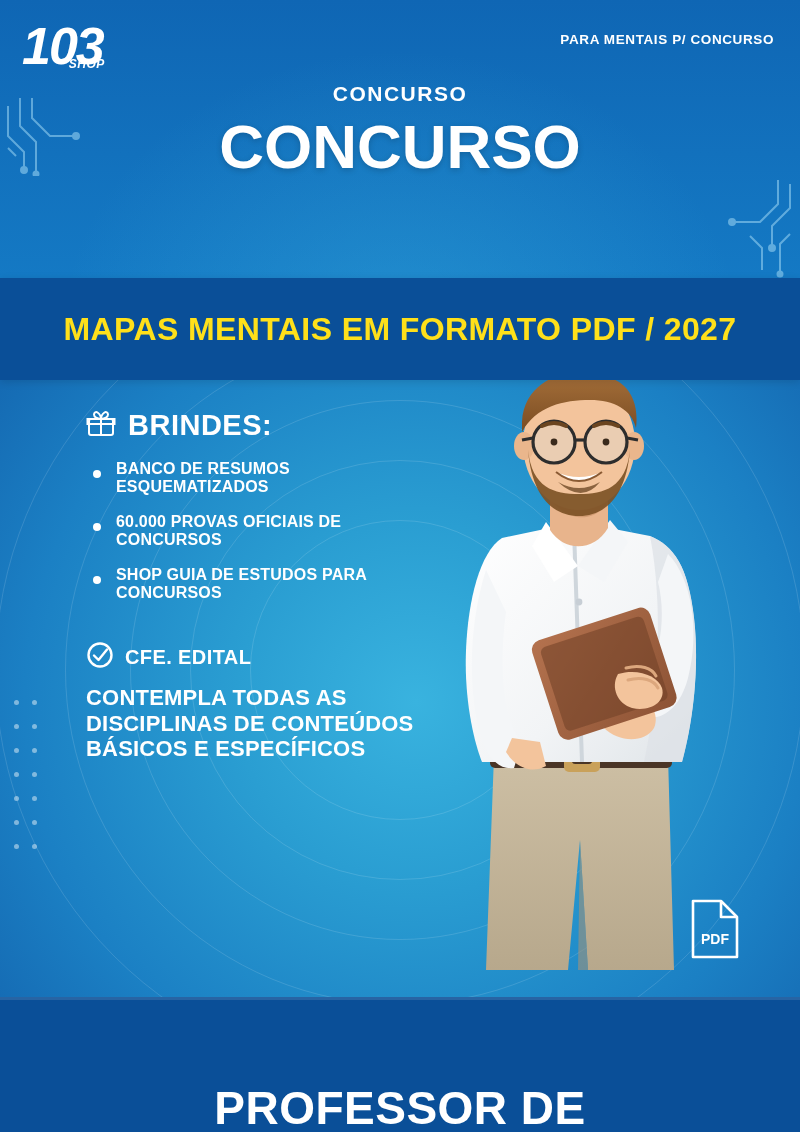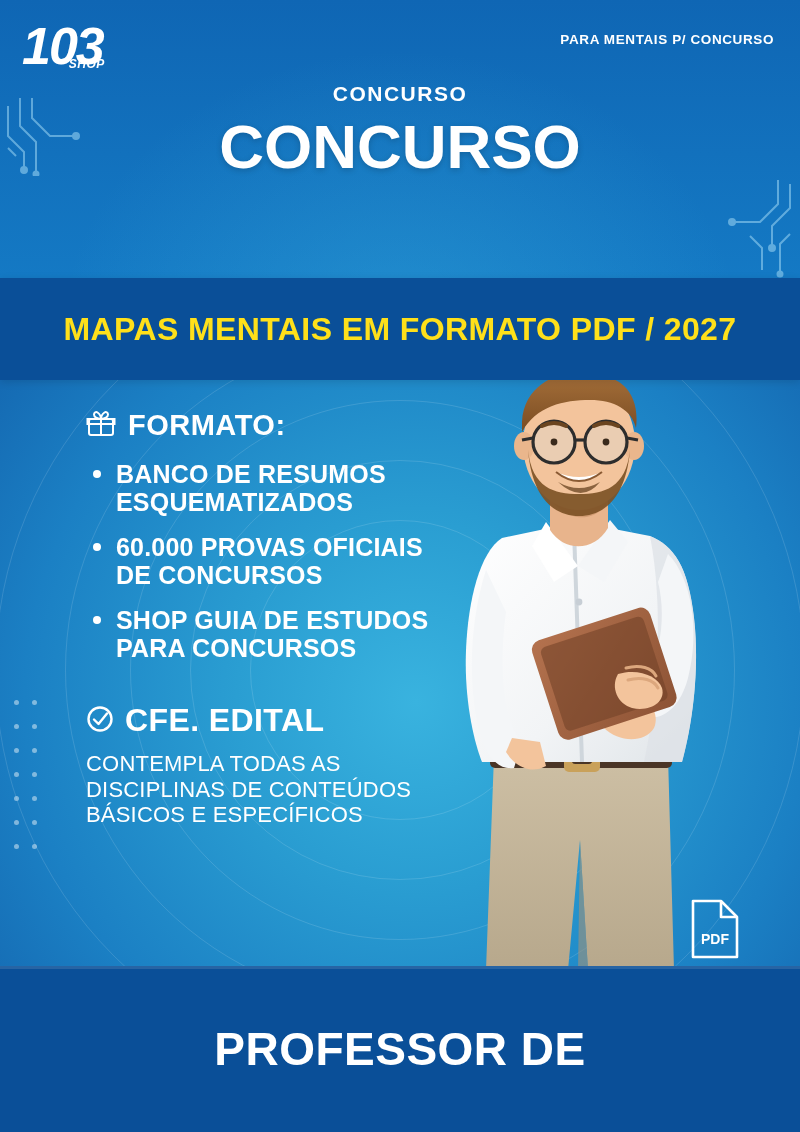--- a/index.html
+++ b/index.html
@@ -171,21 +171,21 @@
   .gift-icon { flex: 0 0 auto; }
 
   ul.bonus {
     list-style: none;
     margin: 0 0 0 4px;
     padding: 0;
   }
   ul.bonus li {
     position: relative;
     color: #ffffff;
-    font-size: 25px;
+    font-size: 16px;
     font-weight: bold;
     line-height: 1.12;
     padding-left: 26px;
     margin-bottom: 17px;
     letter-spacing: 0.2px;
   }
   ul.bonus li::before {
     content: "";
     position: absolute;
     left: 3px; top: 10px;
@@ -196,28 +196,28 @@
 
   .edital-head {
     display: flex;
     align-items: center;
     gap: 11px;
     margin-top: 40px;
     margin-bottom: 12px;
   }
   .edital-title {
     color: #ffffff;
-    font-size: 32px;
+    font-size: 20px;
     font-weight: bold;
     letter-spacing: 0.4px;
   }
   .edital-body {
     color: #ffffff;
     font-size: 22px;
-    font-weight: normal;
+    font-weight: bold;
     line-height: 1.16;
     letter-spacing: 0.2px;
   }
 
   
   .pdf-badge {
     position: absolute;
     right: 58px;
     bottom: 168px;
     z-index: 8;
@@ -230,25 +230,25 @@
     left: 382px;
     bottom: 162px;
     width: 400px;
     height: 600px;
   }
 
   
   .bottom-band {
     position: absolute;
     left: 0; right: 0; bottom: 0;
-    height: 166px;
+    height: 135px;
     background: #0a4f98;
     z-index: 9;
     display: flex;
-    align-items: center;
+    align-items: flex-end;
     justify-content: center;
   }
   .bottom-band::before {
     content: "";
     position: absolute;
     top: 0; left: 0; right: 0;
     height: 3px;
     background: rgba(255,255,255,0.12);
   }
   .bottom-title {
@@ -456,21 +456,21 @@
     <div class="brindes-head">
       <span class="gift-icon">
         <svg width="30" height="30" viewBox="0 0 30 30" fill="none" stroke="#ffffff" stroke-width="2">
           <rect x="3" y="11" width="24" height="16" rx="2"></rect>
           <path d="M1.5 11 L28.5 11 L28.5 16 L1.5 16 Z"></path>
           <path d="M15 11 L15 27"></path>
           <path d="M15 11 C 11 11, 8 9, 8 6.5 C 8 4.5, 10 3.5, 11.5 4.5 C 13 5.5, 15 8.5, 15 11 Z"></path>
           <path d="M15 11 C 19 11, 22 9, 22 6.5 C 22 4.5, 20 3.5, 18.5 4.5 C 17 5.5, 15 8.5, 15 11 Z"></path>
         </svg>
       </span>
-      <span class="brindes-title">FORMATO:</span>
+      <span class="brindes-title">BRINDES:</span>
     </div>
 
     <ul class="bonus">
       <li>BANCO DE RESUMOS ESQUEMATIZADOS</li>
       <li>60.000 PROVAS OFICIAIS DE CONCURSOS</li>
       <li>SHOP GUIA DE ESTUDOS PARA CONCURSOS</li>
     </ul>
 
     <div class="edital-head">
       <span>

